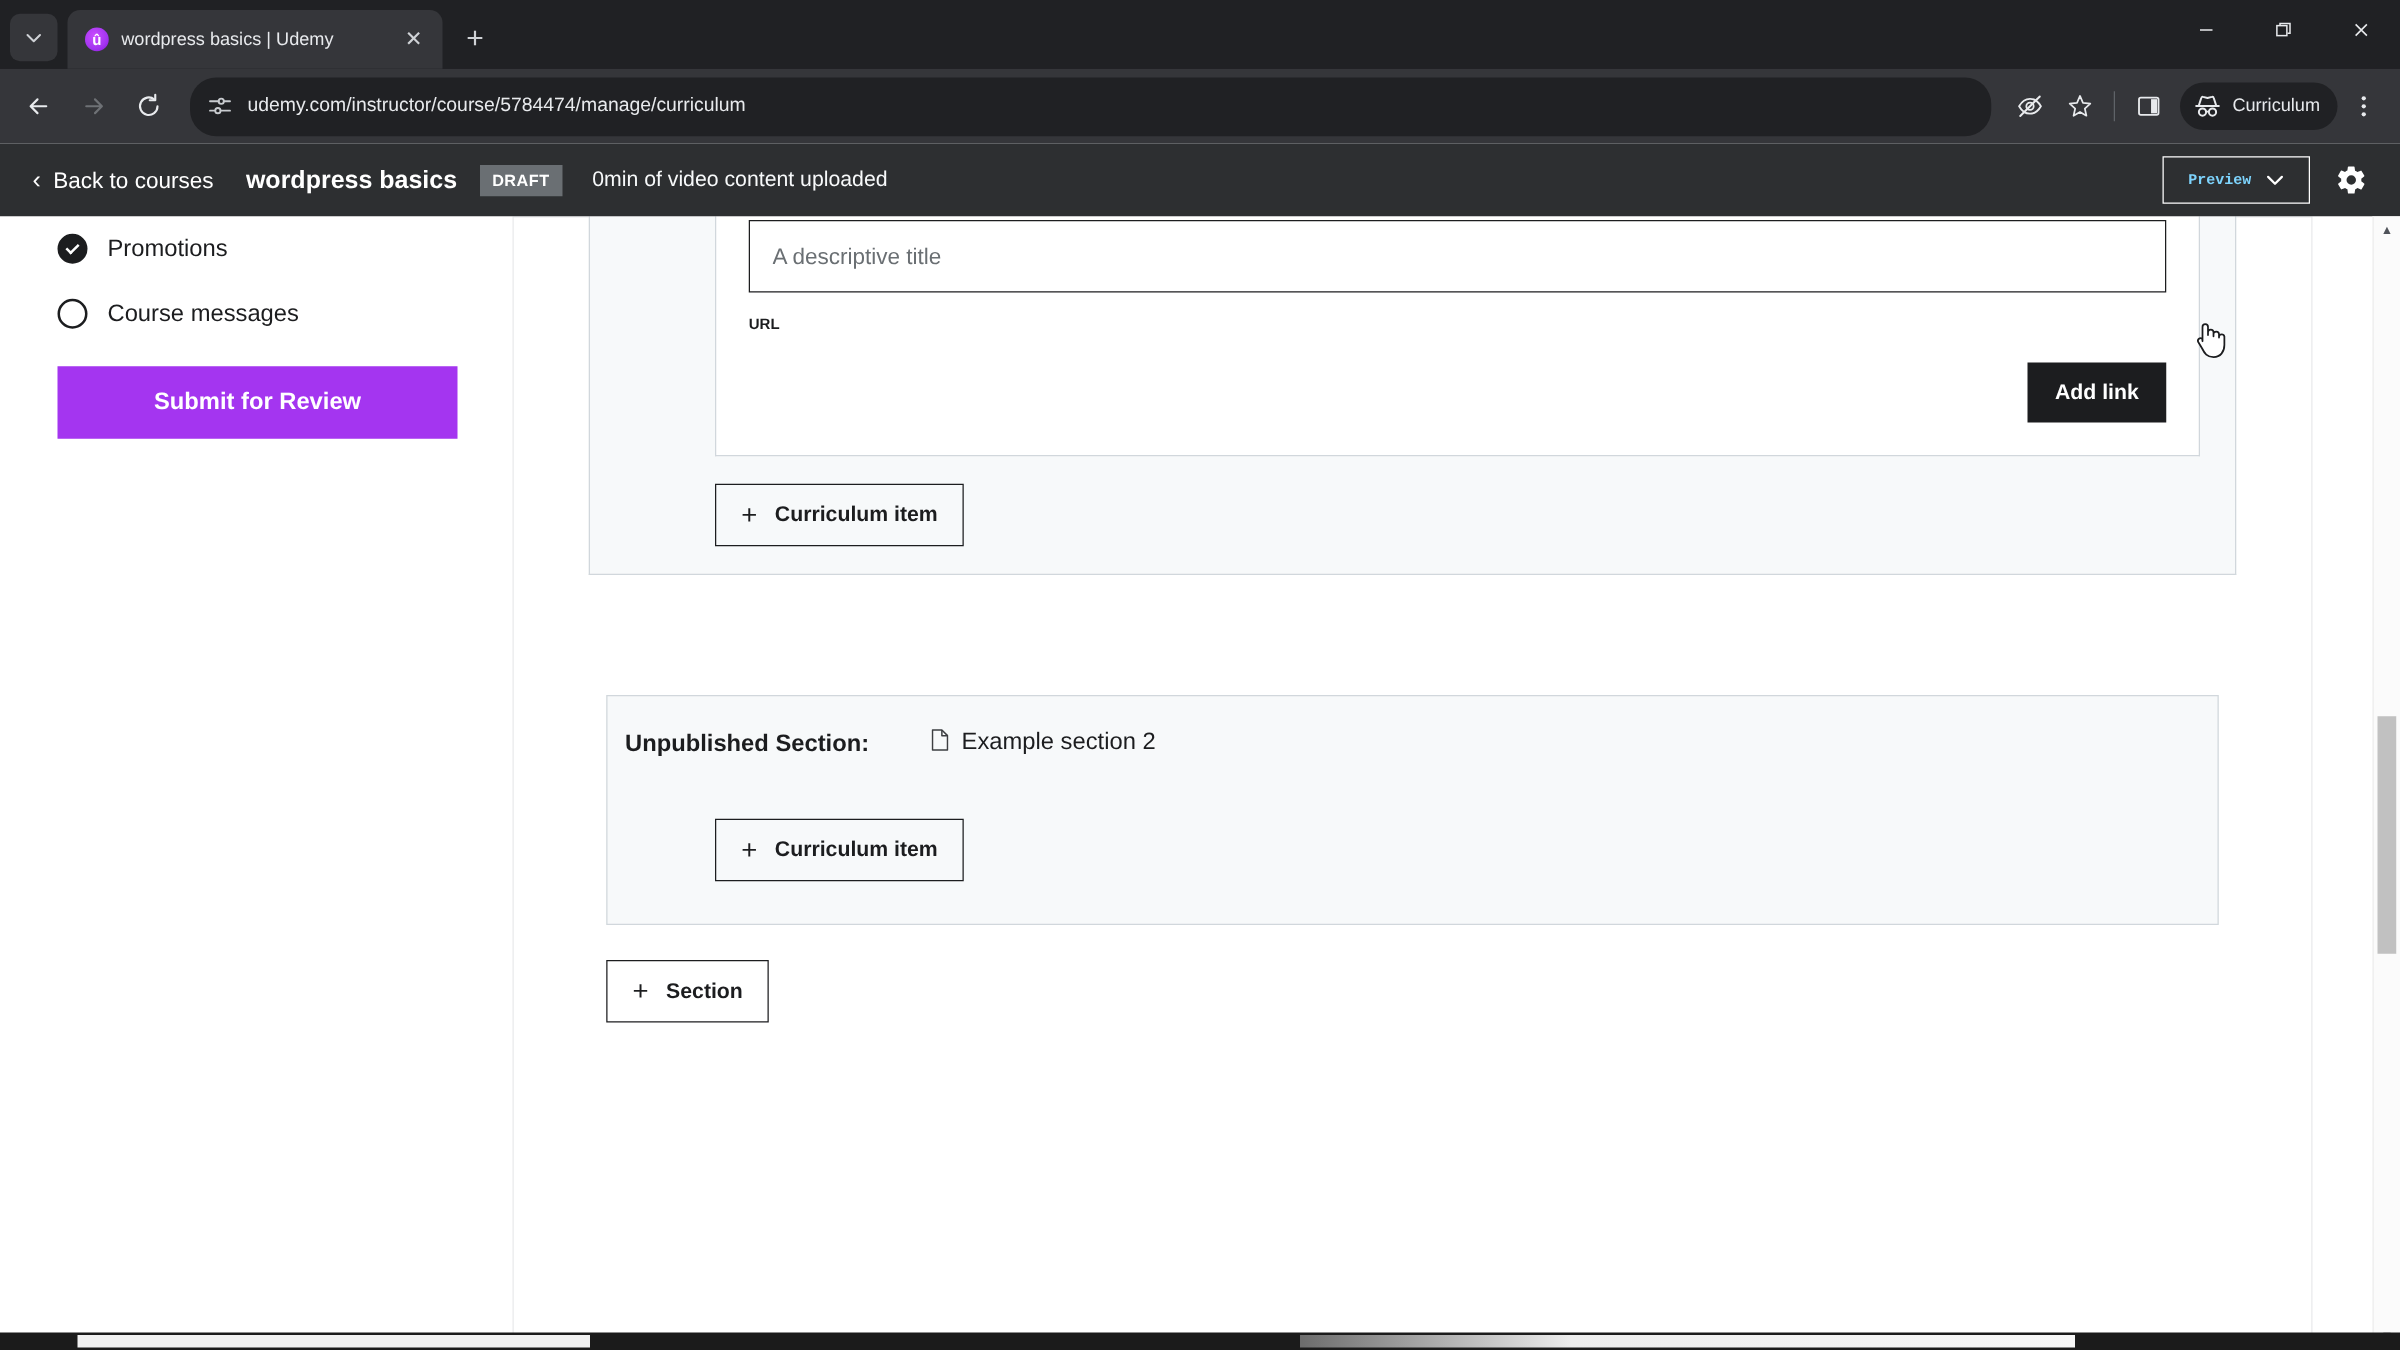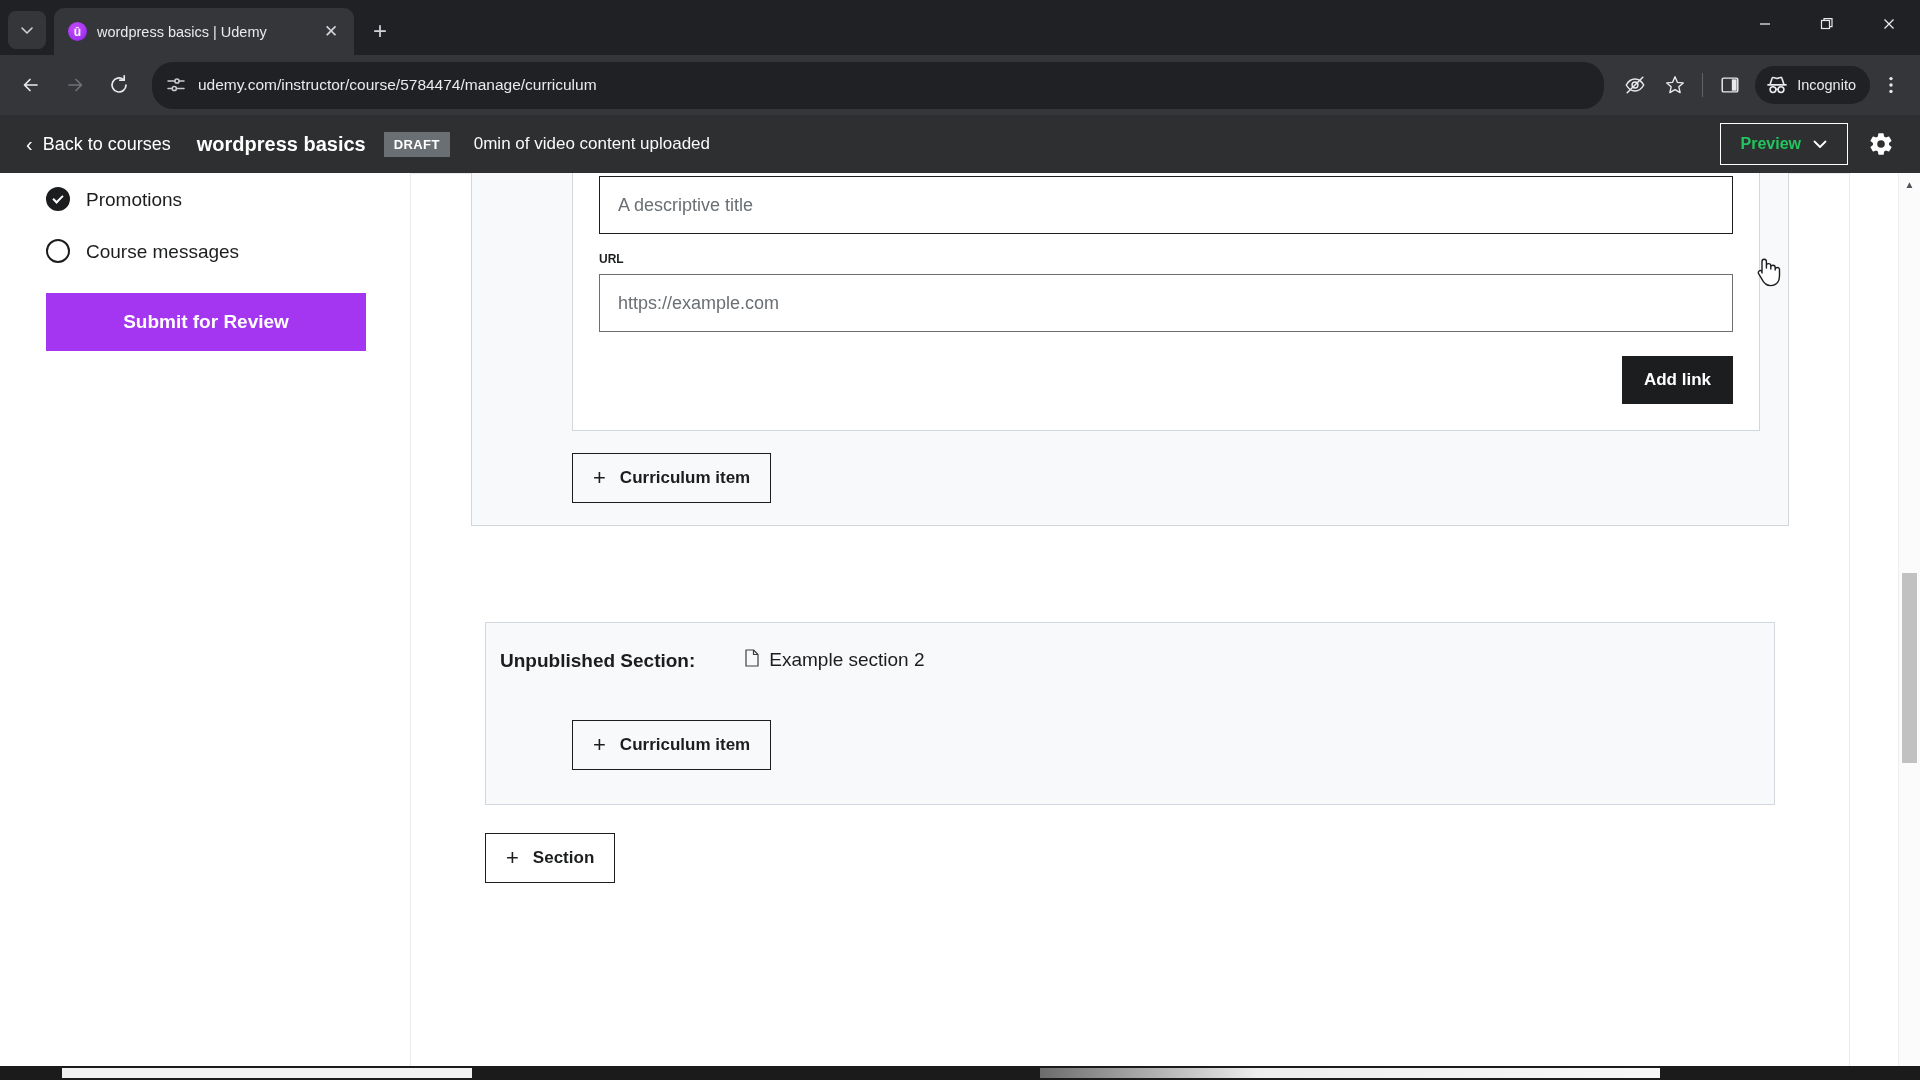--- a/index.html
+++ b/index.html
@@ -92,23 +92,23 @@
   }
   .chev-left { font-size: 20px; line-height:1; }
   .course-name { color:#fff; font-size: 20px; font-weight: 700; margin-right: 18px; white-space:nowrap; }
   .draft-badge {
     background:#6a6f73; color:#fff; font-size: 13px; font-weight:700;
     padding: 5px 10px; letter-spacing:0.4px; margin-right: 24px;
   }
   .video-status { color:#f7f9fa; font-size: 17px; white-space:nowrap; }
   .hdr-right { margin-left:auto; display:flex; align-items:center; gap: 12px; }
   .preview-btn {
-    border: 1.5px solid #fff; background: transparent; color:#22c55e;
-    font-size: 16px; font-weight:700; padding: 11px 20px; display:flex;
-    align-items:center; gap:12px; cursor:pointer; font-family: Liberation Sans, sans-serif;
+    border: 1.5px solid #fff; background: transparent; color:#7dd3fc;
+    font-size: 12px; font-weight:700; padding: 11px 20px; display:flex;
+    align-items:center; gap:12px; cursor:pointer; font-family: Liberation Mono, monospace;
   }
   .gear-btn {
     width: 42px; height:42px; display:flex; align-items:center;
     justify-content:center; color:#fff; cursor:pointer;
   }
 
   .page-body { flex:1; display:flex; position:relative; overflow:hidden; background:#fff; }
 
   
   .sidebar {
@@ -310,21 +310,21 @@
     </div>
 
     <div class="incognito-pill">
       <svg width="24" height="24" viewBox="0 0 24 24">
         <path d="M5.2 11 L7 5.4 C7.2 4.7 7.8 4.3 8.5 4.5 L12 5.4 L15.5 4.5 C16.2 4.3 16.8 4.7 17 5.4 L18.8 11" stroke="#e8eaed" stroke-width="1.6" fill="none" stroke-linecap="round" stroke-linejoin="round"></path>
         <path d="M3 11.8 H21" stroke="#e8eaed" stroke-width="1.7" stroke-linecap="round"></path>
         <circle cx="8" cy="16.6" r="2.9" stroke="#e8eaed" stroke-width="1.6" fill="none"></circle>
         <circle cx="16" cy="16.6" r="2.9" stroke="#e8eaed" stroke-width="1.6" fill="none"></circle>
         <path d="M10.9 16.3 H13.1" stroke="#e8eaed" stroke-width="1.5"></path>
       </svg>
-      <span>Incognito</span>
+      <span>Curriculum</span>
     </div>
 
     <div class="tb-icon">
       <svg width="20" height="20" viewBox="0 0 20 20">
         <circle cx="10" cy="3.6" r="1.7" fill="#e8eaed"></circle>
         <circle cx="10" cy="10" r="1.7" fill="#e8eaed"></circle>
         <circle cx="10" cy="16.4" r="1.7" fill="#e8eaed"></circle>
       </svg>
     </div>
   </div>
@@ -369,21 +369,20 @@
         <button class="submit-btn">Submit for Review</button>
       </div>
 
       <div class="main-col">
         <div class="content-card">
 
           <div class="section-block first">
             <div class="lecture-editor">
               <input class="text-input" type="text" placeholder="A descriptive title" style="">
               <div class="field-label">URL</div>
-              <input class="text-input url" type="text" placeholder="https://example.com" style="">
               <div class="btn-row">
                 <button class="add-link-btn">Add link</button>
               </div>
             </div>
 
             <div class="curr-row">
               <button class="outline-btn">
                 <span class="plus-ico">+</span>
                 <span>Curriculum item</span>
               </button>

